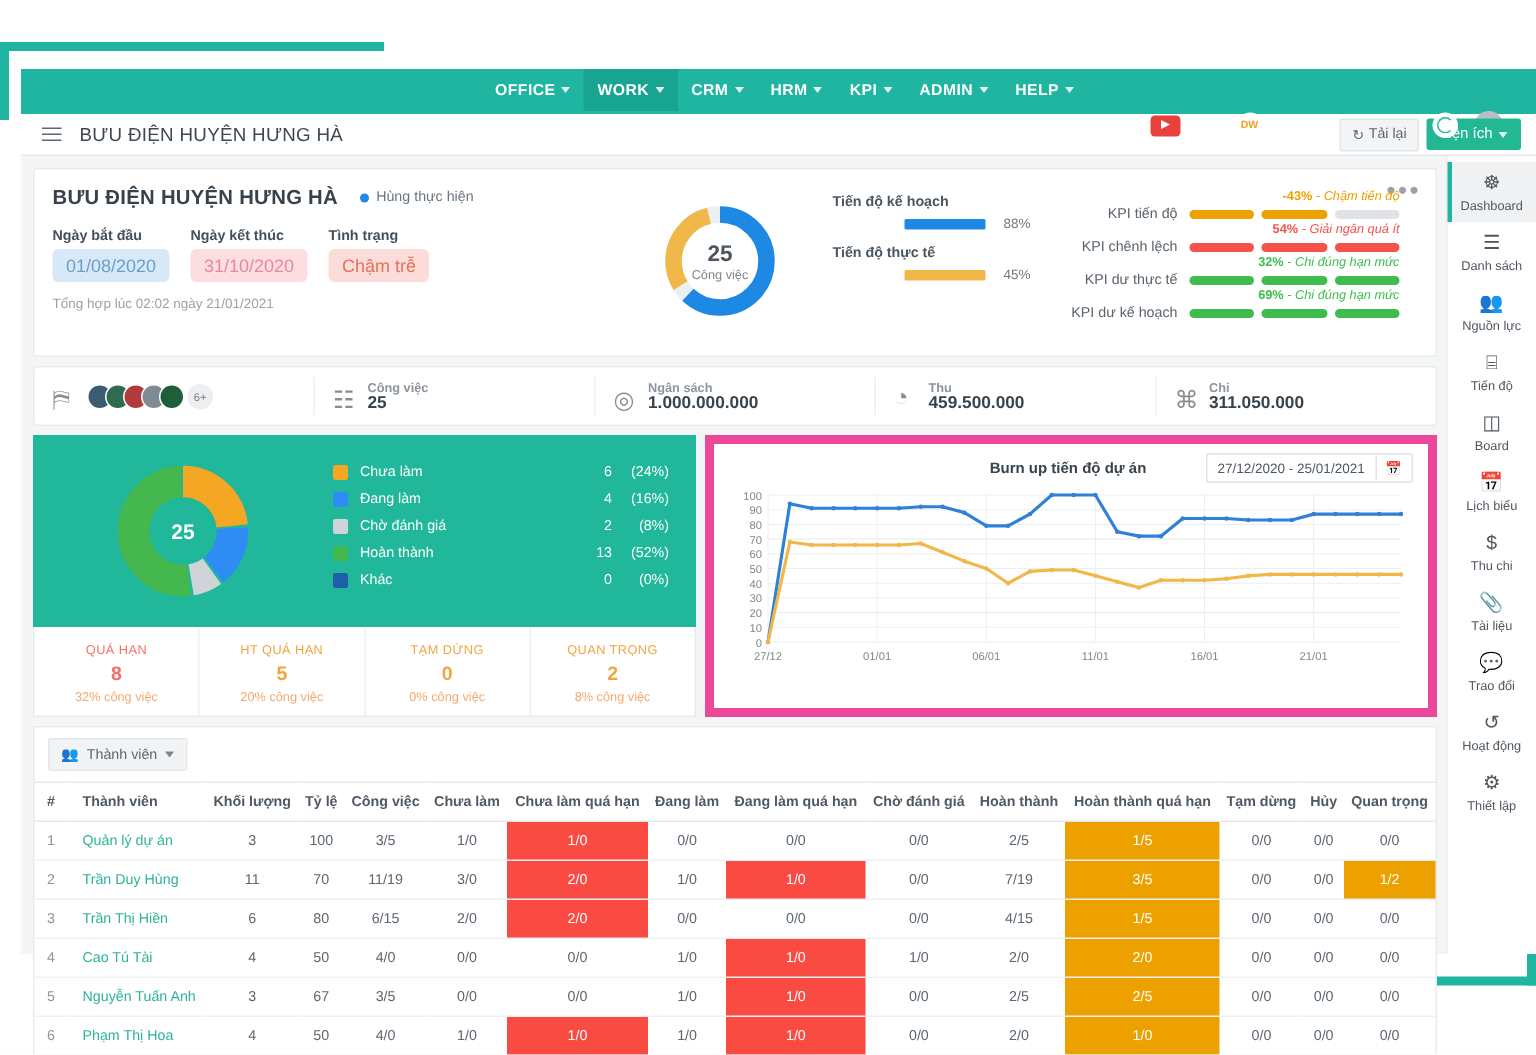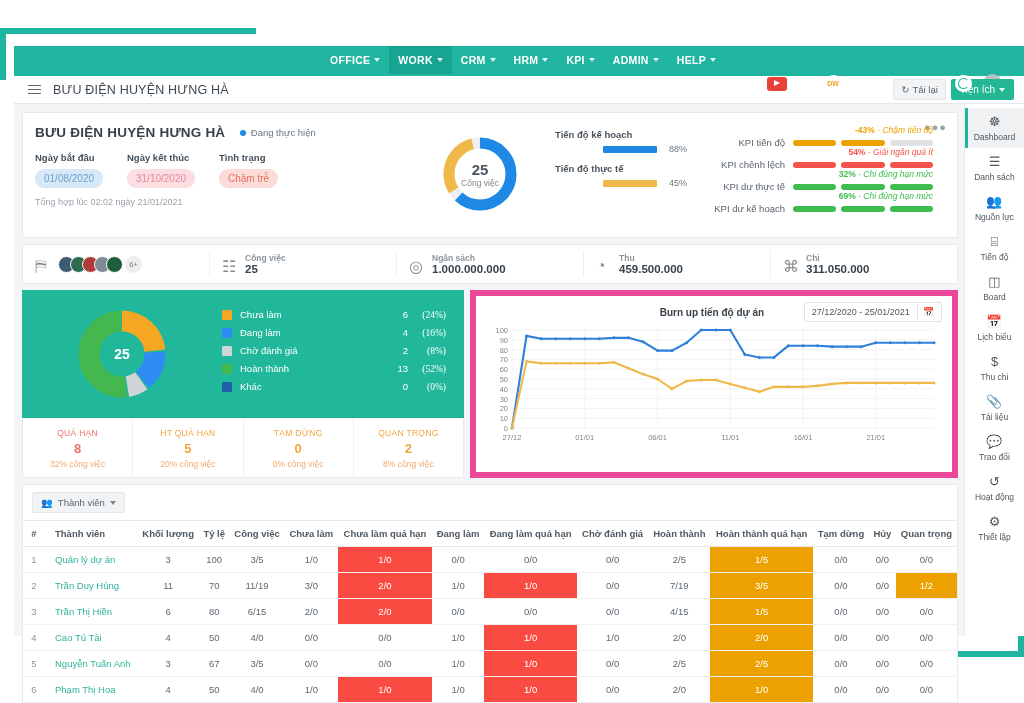--- a/index.html
+++ b/index.html
@@ -66,21 +66,21 @@
   .hdr-left { width:370px; }
   .proj-title { font-size:13.5px; font-weight:bold; color:#37424b; letter-spacing:.2px;
                 display:inline-block; vertical-align:middle;}
   .status-inline { display:inline-flex; align-items:center; gap:5px; font-size:9.5px;
                    color:#6b7680; margin-left:10px; vertical-align:middle;}
   .dot-blue { width:6px;height:6px;border-radius:50%;background:#1e88e5;display:inline-block;}
   .meta-row { margin-top:6px; display:flex; gap:16px; font-size:9px; color:#98a1a9; }
   .labels-row { margin-top:11px; display:flex; gap:14px; }
   .lab { font-size:9.5px; font-weight:bold; color:#45505a; }
   .chips-row { margin-top:5px; display:flex; gap:14px; }
-  .chip { font-size:10px; padding:4px 9px; border-radius:9px; }
+  .chip { font-size:12px; padding:4px 9px; border-radius:4px; }
   .chip-blue { background:#d7e9f8; color:#6b9fc9; }
   .chip-pink { background:#fbdde2; color:#e98a9b; }
   .chip-red  { background:#fbdcd8; color:#e8705d; }
   .sumline { margin-top:11px; font-size:9px; color:#9aa3ab; }
 
   
   .hdr-donut { width:150px; display:flex; align-items:center; justify-content:center; }
   .donut-wrap { position:relative; width:78px; height:78px; }
   .donut-center { position:absolute; inset:0; display:flex; flex-direction:column;
                   align-items:center; justify-content:center; }
@@ -124,21 +124,21 @@
   .teal-card { background:#21b79a; height:128px; display:flex; align-items:center; }
   .teal-donut { width:200px; display:flex; align-items:center; justify-content:center; }
   .tdonut { position:relative; width:96px;height:96px; }
   .tdonut-center { position:absolute; inset:0; display:flex;align-items:center;justify-content:center;
                    font-size:14px;font-weight:bold;color:#fff; }
   .teal-legend { flex:1; padding-right:18px; }
   .tl-row { display:flex; align-items:center; font-size:9.5px; color:#fff; margin-bottom:7px; }
   .tl-sw { width:10px;height:10px;border-radius:1.5px;margin-right:8px; }
   .tl-name { flex:1; }
   .tl-n { width:22px; text-align:right; }
-  .tl-p { width:38px; text-align:right;font-family:Liberation Serif, serif; }
+  .tl-p { width:38px; text-align:right; }
 
   .sub4 { display:flex; background:#fff; border:1px solid #e8ebed; border-top:none; height:60px;}
   .sub4 > div { flex:1; text-align:center; padding-top:10px; border-left:1px solid #eef0f2; }
   .sub4 > div:first-child { border-left:none; }
   .s4-t { font-size:8.5px; color:#f2716a; letter-spacing:.3px; }
   .s4-n { font-size:13px; font-weight:bold; color:#f2716a; margin-top:3px; }
   .s4-s { font-size:8.5px; color:#f3a86e; margin-top:3px; }
   .s4-o .s4-t,.s4-o .s4-n { color:#f0a63f; }
 
   
@@ -267,21 +267,21 @@
     <div class="body-area">
       <div class="content">
 
         <div class="card hdr-card">
           <div class="dots3">●●●</div>
 
           <div class="hdr-left">
             <span class="proj-title">BƯU ĐIỆN HUYỆN HƯNG HÀ</span>
             <span class="status-inline">
               <span class="dot-blue"></span>
-              <span>Đang thực hiện</span>
+              <span>Hùng thực hiện</span>
             </span>
             <div class="labels-row" id="labels-row">
                 <div class="lab" style="width: 78px;">Ngày bắt đầu</div>
                 <div class="lab" style="width: 78px;">Ngày kết thúc</div>
                 <div class="lab" style="width: 70px;">Tình trạng</div>
               </div>
             <div class="chips-row" id="chips-row">
                 <div style="width: 78px;"><span class="chip chip-blue">01/08/2020</span></div>
                 <div style="width: 78px;"><span class="chip chip-pink">31/10/2020</span></div>
                 <div style="width: 70px;"><span class="chip chip-red">Chậm trễ</span></div>

